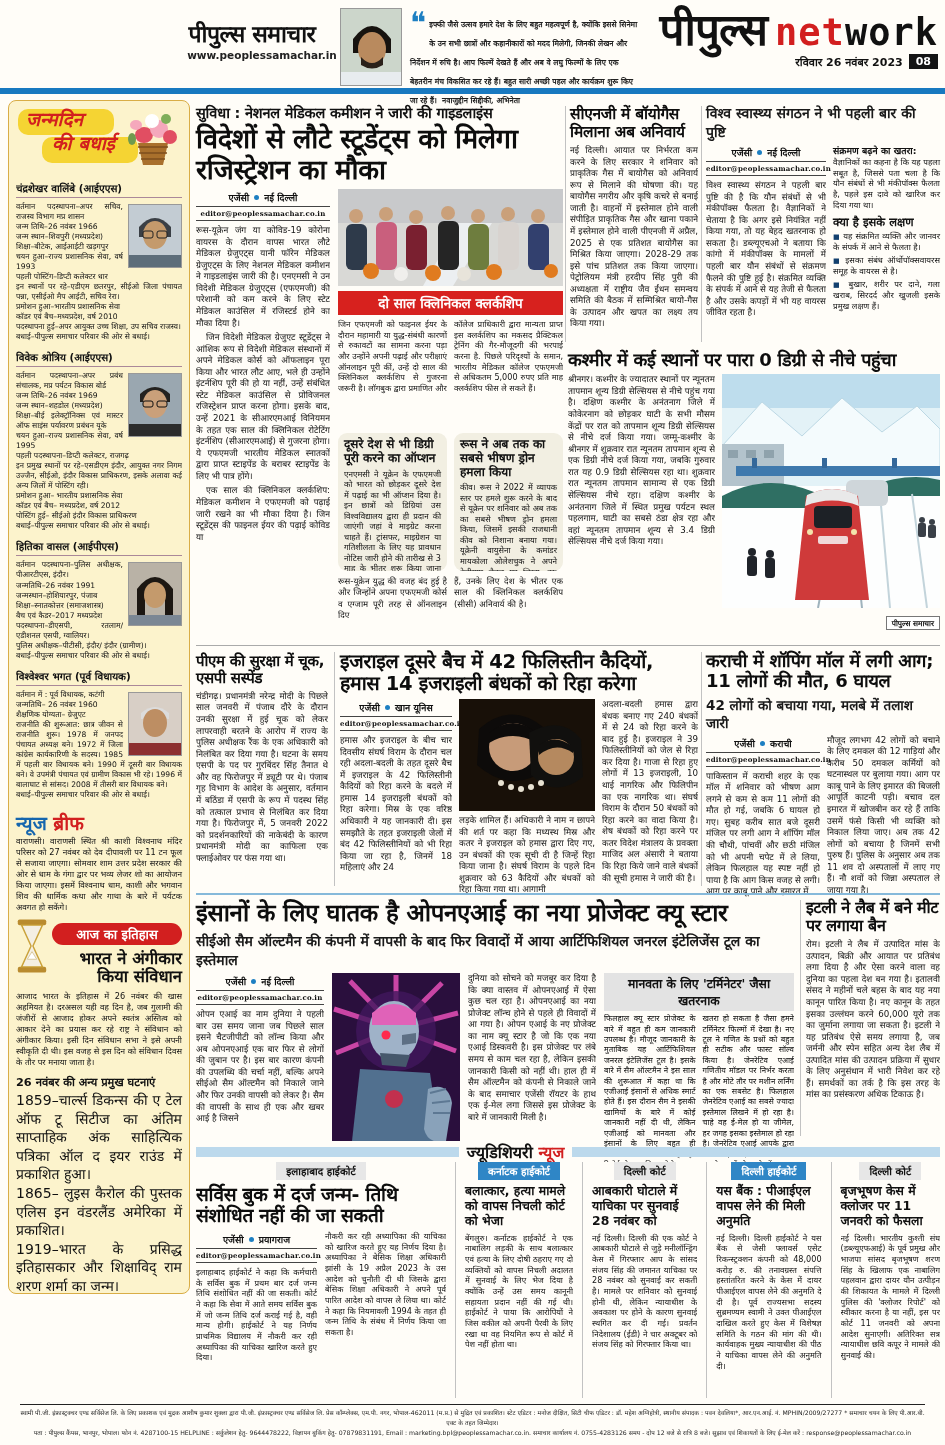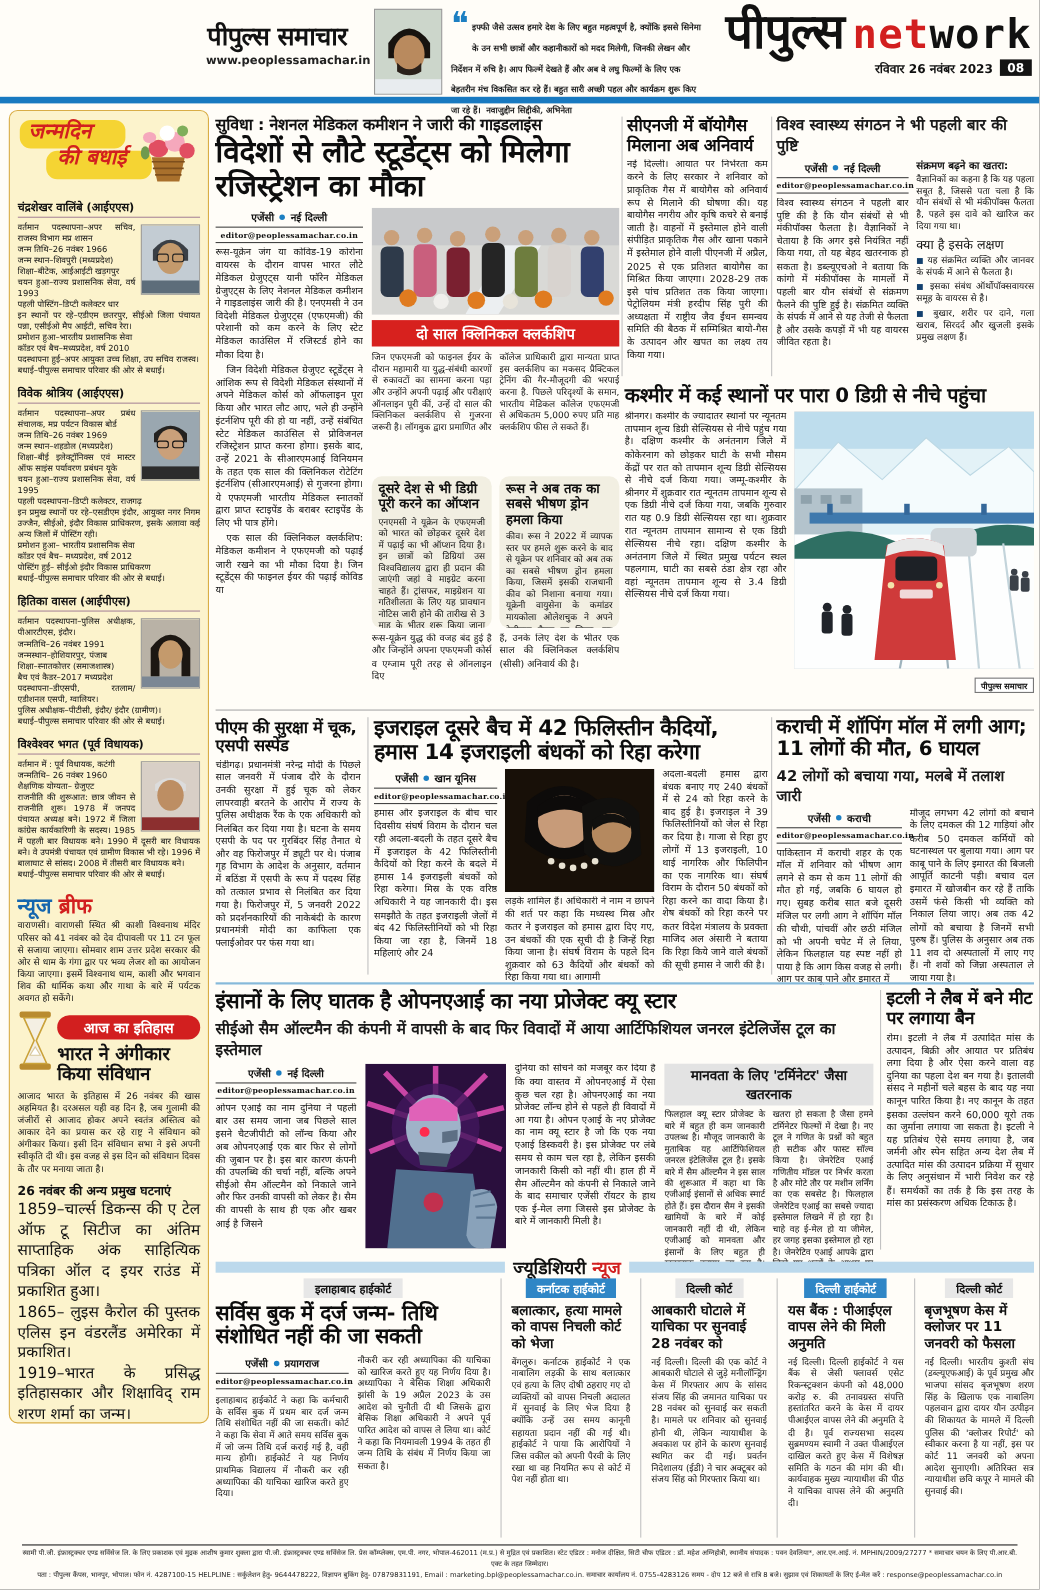--- a/index.html
+++ b/index.html
@@ -44,38 +44,38 @@
   .panel{background:#f2efe2;border-radius:9px;padding:5px 6px;}
   .ptitle{font-weight:900;font-size:12px;line-height:1.15;margin-bottom:3px;}
   .pbody{font-size:8.1px;line-height:1.3;text-align:justify;}
   .pmore{font-size:8.5px;line-height:1.35;text-align:justify;margin-top:5px;}
   .vsep{border-left:1px solid #c2c2c2;}
   .hsep{border-top:1px solid #aaa;}
   .bluesep{border-top:2px solid #86b9da;}
   
   .risk-t{font-weight:900;font-size:9.3px;}
   .risk-b{font-size:8.2px;line-height:1.3;text-align:justify;}
-  .sym-t{font-weight:400;font-size:11.5px;margin:4px 0 2px;}
+  .sym-t{font-weight:700;font-size:11.5px;margin:4px 0 2px;}
   .sym-i{font-size:8.2px;line-height:1.3;margin-bottom:2px;text-align:justify;}
   .sym-i::before{content:"■ ";font-size:7px;color:#13406e;}
   .cap-box{display:inline-block;border:1px solid #777;font-size:7.4px;font-weight:bold;padding:1px 5px;background:#fff;}
   
   .sidebar{background:#fcf3cc;border:1.5px solid #d9ad46;border-radius:8px;padding:6px 7px;}
   .bd-blob{position:absolute;background:#f5d433;border-radius:10px;}
   .bd-t{position:relative;color:#d21f1f;font-weight:900;font-style:italic;font-size:19px;line-height:1.05;}
   .bname{font-weight:900;font-size:10.3px;border-bottom:1px solid #b49;border-color:#a89;padding-bottom:2px;margin:8px 0 4px;}
   .bdet{font-size:7.6px;line-height:1.32;white-space:pre-line;text-align:justify;}
   .bphoto{float:right;width:52px;height:62px;margin:2px 0 3px 5px;border:1px solid #999;overflow:hidden;}
   .entry{overflow:hidden;}
   .nb-h{font-weight:900;font-size:19px;margin-top:10px;}
   .nb-a{color:#1566ae;} .nb-b{color:#d21f1f;}
   .nb-head{font-weight:900;font-size:12.3px;line-height:1.25;margin:5px 0 3px;}
   .nb-body{font-size:8.2px;line-height:1.35;text-align:justify;}
   .histbanner{background:#d21f1f;color:#fff;font-weight:900;font-size:13px;text-align:center;border-radius:12px;padding:2px 4px;}
-  .hist-head{font-weight:900;font-size:16.5px;line-height:1.1;margin:5px 0 4px;}
+  .hist-head{font-weight:900;font-size:16.5px;line-height:1.1;margin:5px 0 4px;text-align:right;}
   .ev-t{font-weight:900;font-size:11.3px;margin:6px 0 2px;}
   .ev-b{font-size:14px;line-height:1.33;white-space:pre-line;text-align:justify;}
   
   .jbar{height:10px;background:#bcd9ec;flex:1;}
   .jtitle{font-weight:900;font-size:16px;white-space:nowrap;}
   .jt-b{color:#d21f1f;}
   .badge{display:block;margin:0 auto 4px;width:max-content;max-width:100%;padding:2px 10px;font-weight:900;font-size:10.3px;background:#e7e7e7;color:#111;}
   .badge.blue{background:#2f86c6;color:#fff;}
   .jhl{font-weight:900;font-size:12.4px;line-height:1.2;margin:2px 0 4px;}
   .jbody{font-size:8.1px;line-height:1.32;text-align:justify;}
@@ -224,21 +224,21 @@
 जन्मतिथि– 26 नवंबर 1960
 शैक्षणिक योग्यता– ग्रेजुएट
 राजनीति की शुरूआत: छात्र जीवन से राजनीति शुरू। 1978 में जनपद पंचायत अध्यक्ष बने। 1972 में जिला कांग्रेस कार्यकारिणी के सदस्य। 1985 में पहली बार विधायक बने। 1990 में दूसरी बार विधायक बने। वे उपमंत्री पंचायत एवं ग्रामीण विकास भी रहे। 1996 में बालाघाट से सांसद। 2008 में तीसरी बार विधायक बने।
 बधाई–पीपुल्स समाचार परिवार की ओर से बधाई।</div>
     </div>
 
     <div class="nb-h">
       <span class="nb-a">न्यूज</span>
       <span class="nb-b">ब्रीफ</span>
     </div>
-    <div class="nb-body">वाराणसी। वाराणसी स्थित श्री काशी विश्वनाथ मंदिर परिसर को 41 नवंबर को देव दीपावली पर 11 टन फूल से सजाया जाएगा। सोमवार शाम उत्तर प्रदेश सरकार की ओर से धाम के गंगा द्वार पर भव्य लेजर शो का आयोजन किया जाएगा। इसमें विश्वनाथ धाम, काशी और भगवान शिव की धार्मिक कथा और गाथा के बारे में पर्यटक अवगत हो सकेंगे।</div>
+    <div class="nb-body">वाराणसी। वाराणसी स्थित श्री काशी विश्वनाथ मंदिर परिसर को 27 नवंबर को देव दीपावली पर 11 टन फूल से सजाया जाएगा। सोमवार शाम उत्तर प्रदेश सरकार की ओर से धाम के गंगा द्वार पर भव्य लेजर शो का आयोजन किया जाएगा। इसमें विश्वनाथ धाम, काशी और भगवान शिव की धार्मिक कथा और गाथा के बारे में पर्यटक अवगत हो सकेंगे।</div>
 
     <div style="position:relative;margin-top:10px;padding-left:36px">
       <svg class="abs" style="left:-2px;top:-4px" width="36" height="54" viewBox="0 0 38 56">
         <rect x="4" y="0" width="30" height="6" rx="2" fill="#b98b2f"></rect>
         <rect x="4" y="50" width="30" height="6" rx="2" fill="#b98b2f"></rect>
         <path d="M8 6 L30 6 L20 28 L30 50 L8 50 L18 28 Z" fill="#f4efe3" stroke="#caa23a" stroke-width="1.5"></path>
         <path d="M14 42 L24 42 L19 34 Z" fill="#fff" stroke="#d8c79a"></path>
       </svg>
       <div class="histbanner">आज का इतिहास</div>
       <div class="hist-head">भारत ने अंगीकार किया संविधान</div>
@@ -471,21 +471,21 @@
         <div class="body clip" style="height:130px">पाकिस्तान में कराची शहर के एक मॉल में शनिवार को भीषण आग लगने से कम से कम 11 लोगों की मौत हो गई, जबकि 6 घायल हो गए। सुबह करीब सात बजे दूसरी मंजिल पर लगी आग ने शॉपिंग मॉल की चौथी, पांचवीं और छठी मंजिल को भी अपनी चपेट में ले लिया, लेकिन फिलहाल यह स्पष्ट नहीं हो पाया है कि आग किस वजह से लगी। आग पर काबू पाने और इमारत में</div>
       </div>
       <div class="body clip" style="width:113px;height:172px">मौजूद लगभग 42 लोगों को बचाने के लिए दमकल की 12 गाड़ियां और करीब 50 दमकल कर्मियों को घटनास्थल पर बुलाया गया। आग पर काबू पाने के लिए इमारत की बिजली आपूर्ति काटनी पड़ी। बचाव दल इमारत में खोजबीन कर रहे हैं ताकि उसमें फंसे किसी भी व्यक्ति को निकाल लिया जाए। अब तक 42 लोगों को बचाया है जिनमें सभी पुरुष हैं। पुलिस के अनुसार अब तक 11 शव दो अस्पतालों में लाए गए हैं। नौ शवों को जिन्ना अस्पताल ले जाया गया है।</div>
     </div>
   </section>
 
   <div class="abs bluesep" style="left:196px;top:893px;width:744px"></div>
   <div class="abs vsep" style="left:800px;top:900px;height:236px"></div>
 
   <section class="abs" style="left:196px;top:898px;width:600px;height:240px">
-    <div class="hl" style="font-size:19px;white-space:nowrap">इंसानों के लिए घातक है ओपनएआई का नया प्रोजेक्ट क्यू स्टार</div>
+    <div class="hl" style="font-size:24px;white-space:nowrap">इंसानों के लिए घातक है ओपनएआई का नया प्रोजेक्ट क्यू स्टार</div>
     <div class="sub" style="font-size:14px;margin:1px 0 4px">सीईओ सैम ऑल्टमैन की कंपनी में वापसी के बाद फिर विवादों में आया आर्टिफिशियल जनरल इंटेलिजेंस टूल का इस्तेमाल</div>
     <div class="row" style="gap:8px">
       <div style="width:128px">
         <div class="byline">
           <span>एजेंसी</span>
           <span class="bdot"></span>
           <span>नई दिल्ली</span>
         </div>
         <div class="email">editor@peoplessamachar.co.in</div>
         <div class="body clip" style="height:140px">ओपन एआई का नाम दुनिया ने पहली बार उस समय जाना जब पिछले साल इसने चैटजीपीटी को लॉन्च किया और अब ओपनएआई एक बार फिर से लोगों की जुबान पर है। इस बार कारण कंपनी की उपलब्धि की चर्चा नहीं, बल्कि अपने सीईओ सैम ऑल्टमैन को निकाले जाने और फिर उनकी वापसी को लेकर है। सैम की वापसी के साथ ही एक और खबर आई है जिसने</div>

